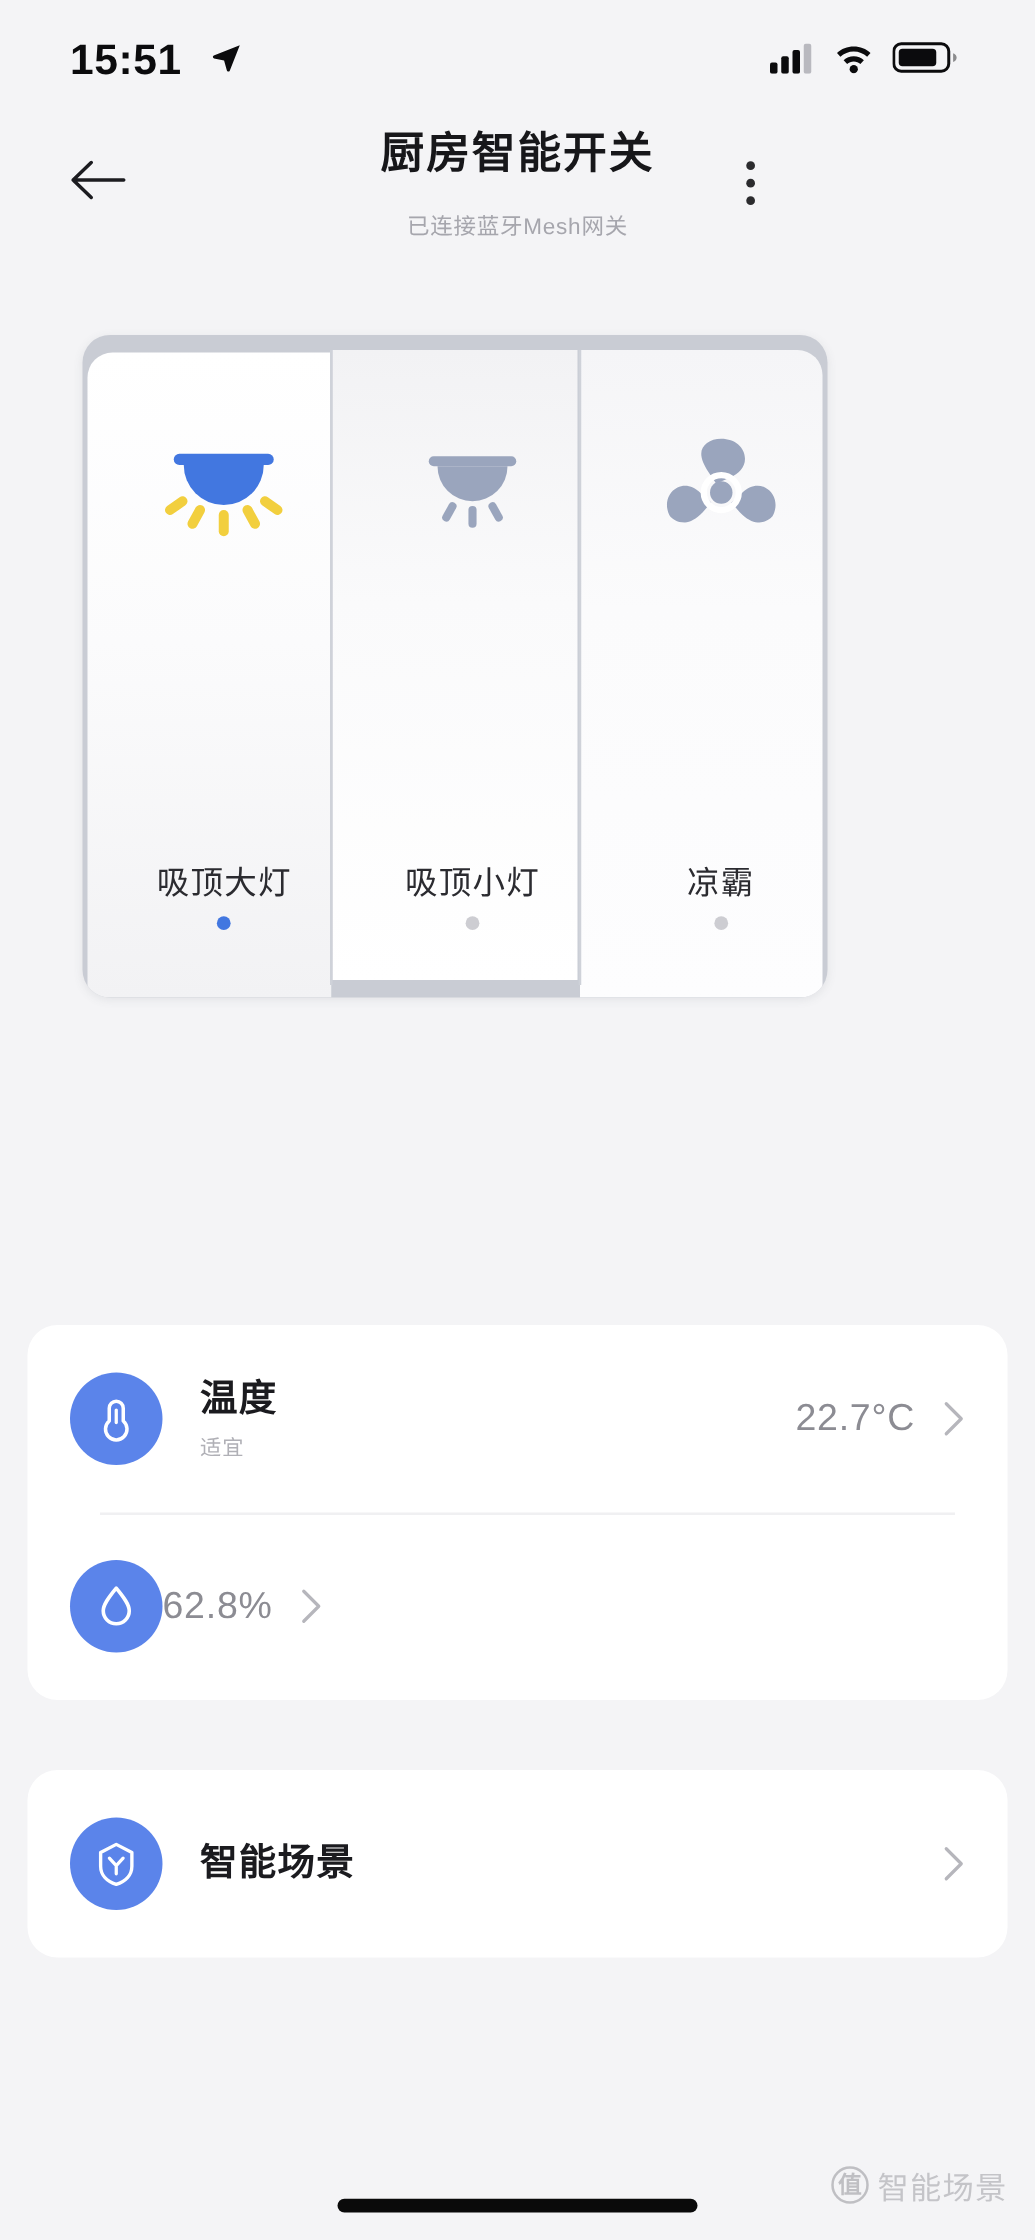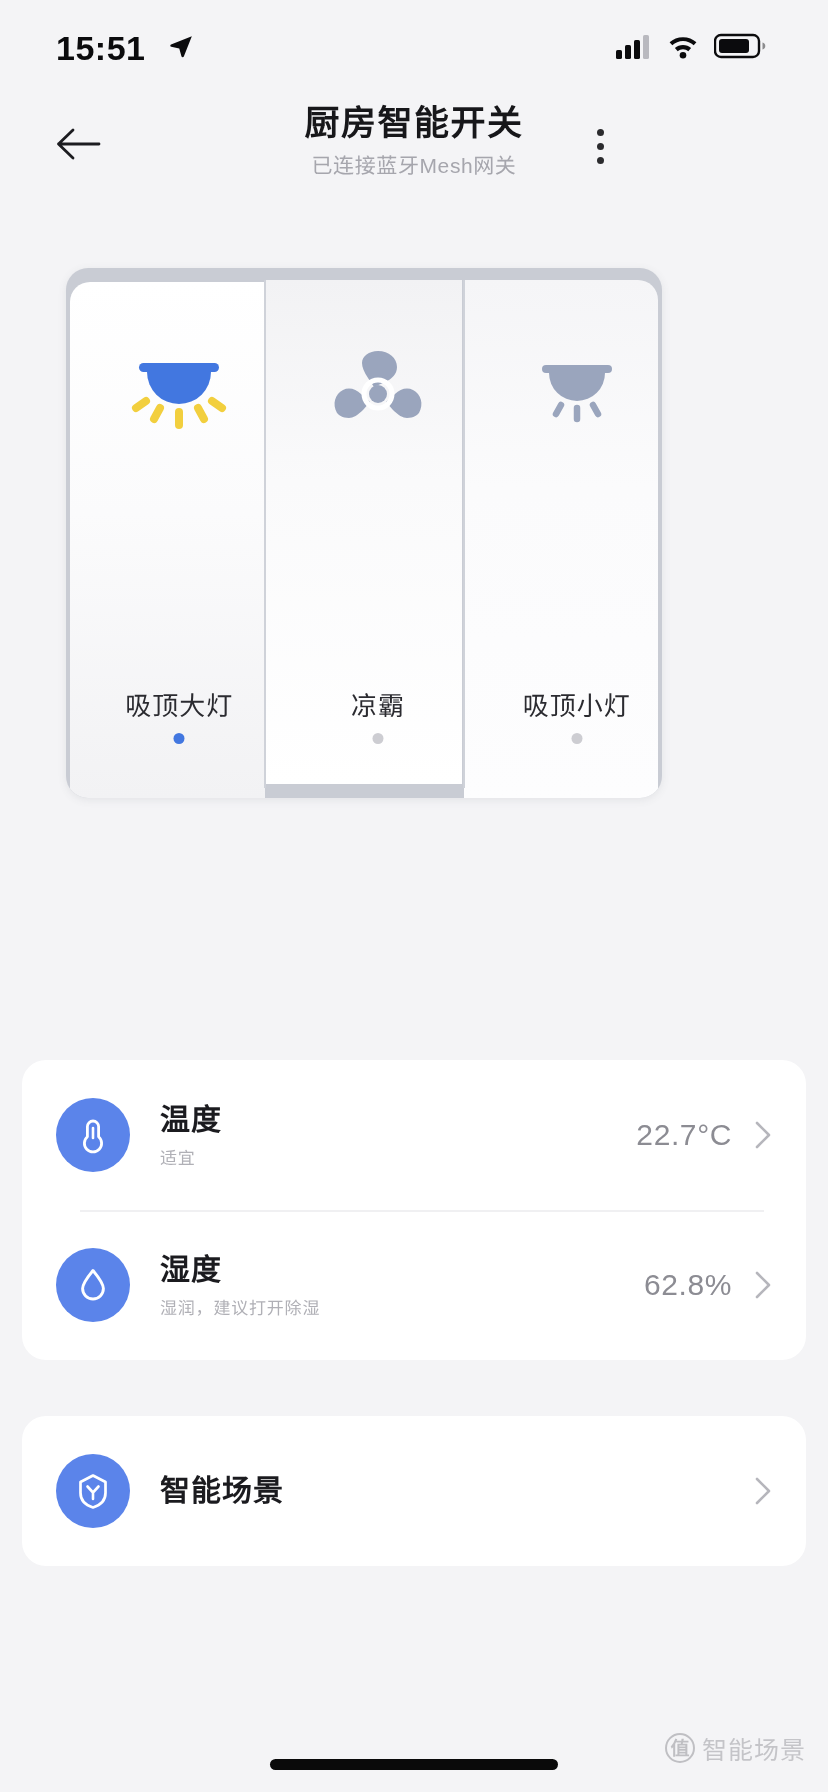--- a/index.html
+++ b/index.html
@@ -55,22 +55,22 @@
   .nav-titles {
     position:absolute; left:0; top:0; width:828px;
     display:flex; flex-direction:column; align-items:center;
     padding-top:4px;
   }
   .nav-title {
     font-size:35px; font-weight:700; color:#17171a;
     letter-spacing:1.5px; line-height:1.3;
   }
   .nav-subtitle {
-    font-size:21px; color:#a6a6ad; letter-spacing:0.6px;
-    margin-top:3px;
+    font-size:18px; color:#a6a6ad; letter-spacing:0.6px;
+    margin-top:20px;
   }
 
   
   .panel-wrap {
     position:absolute; left:66px; top:268px;
     width:596px; height:530px;
     background:#c9ccd4;
     border-radius:22px;
     box-shadow:0 2px 8px rgba(80,85,100,0.10);
     overflow:hidden;
@@ -283,54 +283,54 @@
           </div>
           <div class="key-label">吸顶大灯</div>
           <div class="key-dot on"></div>
         </div>
       </div>
 
       <div class="key">
         <div class="key-face"></div>
         <div class="key-content">
           <div class="key-icon">
+            <svg width="104" height="84" viewBox="0 0 104 84">
+              <rect x="17" y="15" width="70" height="8" rx="4" fill="#9aa5bd"></rect>
+              <path d="M24 23h56a28 28 0 0 1-56 0z" fill="#9aa5bd"></path>
+              <g stroke="#9aa5bd" stroke-width="6.5" stroke-linecap="round">
+                <line x1="52" y1="58" x2="52" y2="69"></line>
+                <line x1="36" y1="55" x2="31" y2="64"></line>
+                <line x1="68" y1="55" x2="73" y2="64"></line>
+              </g>
+            </svg>
+          </div>
+          <div class="key-label">吸顶小灯</div>
+          <div class="key-dot off"></div>
+        </div>
+      </div>
+
+      <div class="key">
+        <div class="key-face"></div>
+        <div class="key-content">
+          <div class="key-icon">
             <svg width="110" height="102" viewBox="0 0 110 102">
               <g fill="#9aa5bd">
                 <path d="M55 10c11 0 19 7 19 16 0 7-5 12-12 15l-11 5-6-9c-4-6-6-11-6-15 0-7 7-12 16-12z"></path>
                 <path d="M14 72c-5-9-2-19 6-23 6-3 13-1 18 4l9 8-7 8c-5 5-10 8-14 8-7 0-10-3-12-5z"></path>
                 <path d="M96 72c-2 2-5 5-12 5-4 0-9-3-14-8l-7-8 9-8c5-5 12-7 18-4 8 4 11 14 6 23z"></path>
               </g>
               <circle cx="55" cy="53" r="14" fill="none" stroke="#ffffff" stroke-width="5"></circle>
               <circle cx="55" cy="53" r="9" fill="#9aa5bd"></circle>
             </svg>
           </div>
           <div class="key-label">凉霸</div>
           <div class="key-dot off"></div>
         </div>
       </div>
 
-      <div class="key">
-        <div class="key-face"></div>
-        <div class="key-content">
-          <div class="key-icon">
-            <svg width="104" height="84" viewBox="0 0 104 84">
-              <rect x="17" y="15" width="70" height="8" rx="4" fill="#9aa5bd"></rect>
-              <path d="M24 23h56a28 28 0 0 1-56 0z" fill="#9aa5bd"></path>
-              <g stroke="#9aa5bd" stroke-width="6.5" stroke-linecap="round">
-                <line x1="52" y1="58" x2="52" y2="69"></line>
-                <line x1="36" y1="55" x2="31" y2="64"></line>
-                <line x1="68" y1="55" x2="73" y2="64"></line>
-              </g>
-            </svg>
-          </div>
-          <div class="key-label">吸顶小灯</div>
-          <div class="key-dot off"></div>
-        </div>
-      </div>
-
       <div class="key-divider d1"></div>
       <div class="key-divider d2"></div>
     </div>
   </div>
 
   <div class="card card-sensors">
 
     <div class="row">
       <div class="row-icon">
         <svg width="42" height="42" viewBox="0 0 42 42">
@@ -349,24 +349,20 @@
         </svg>
       </span>
       <div class="row-sep"></div>
     </div>
 
     <div class="row">
       <div class="row-icon">
         <svg width="42" height="42" viewBox="0 0 42 42">
           <path d="M21 6.5c6.3 7.6 10.4 13.2 10.4 18.1A10.4 10.4 0 1 1 10.6 24.6c0-4.9 4.1-10.5 10.4-18.1z" fill="none" stroke="#ffffff" stroke-width="2.9" stroke-linejoin="round"></path>
         </svg>
-      </div>
-      <div class="row-text">
-        <div class="row-title">湿度</div>
-        <div class="row-sub">湿润，建议打开除湿</div>
       </div>
       <div class="row-value">62.8%</div>
       <span class="chev">
         <svg width="18" height="30" viewBox="0 0 18 30">
           <path d="M3 3l12 12L3 27" fill="none" stroke="#b6b6bc" stroke-width="2.6" stroke-linecap="round" stroke-linejoin="round"></path>
         </svg>
       </span>
     </div>
   </div>
 

